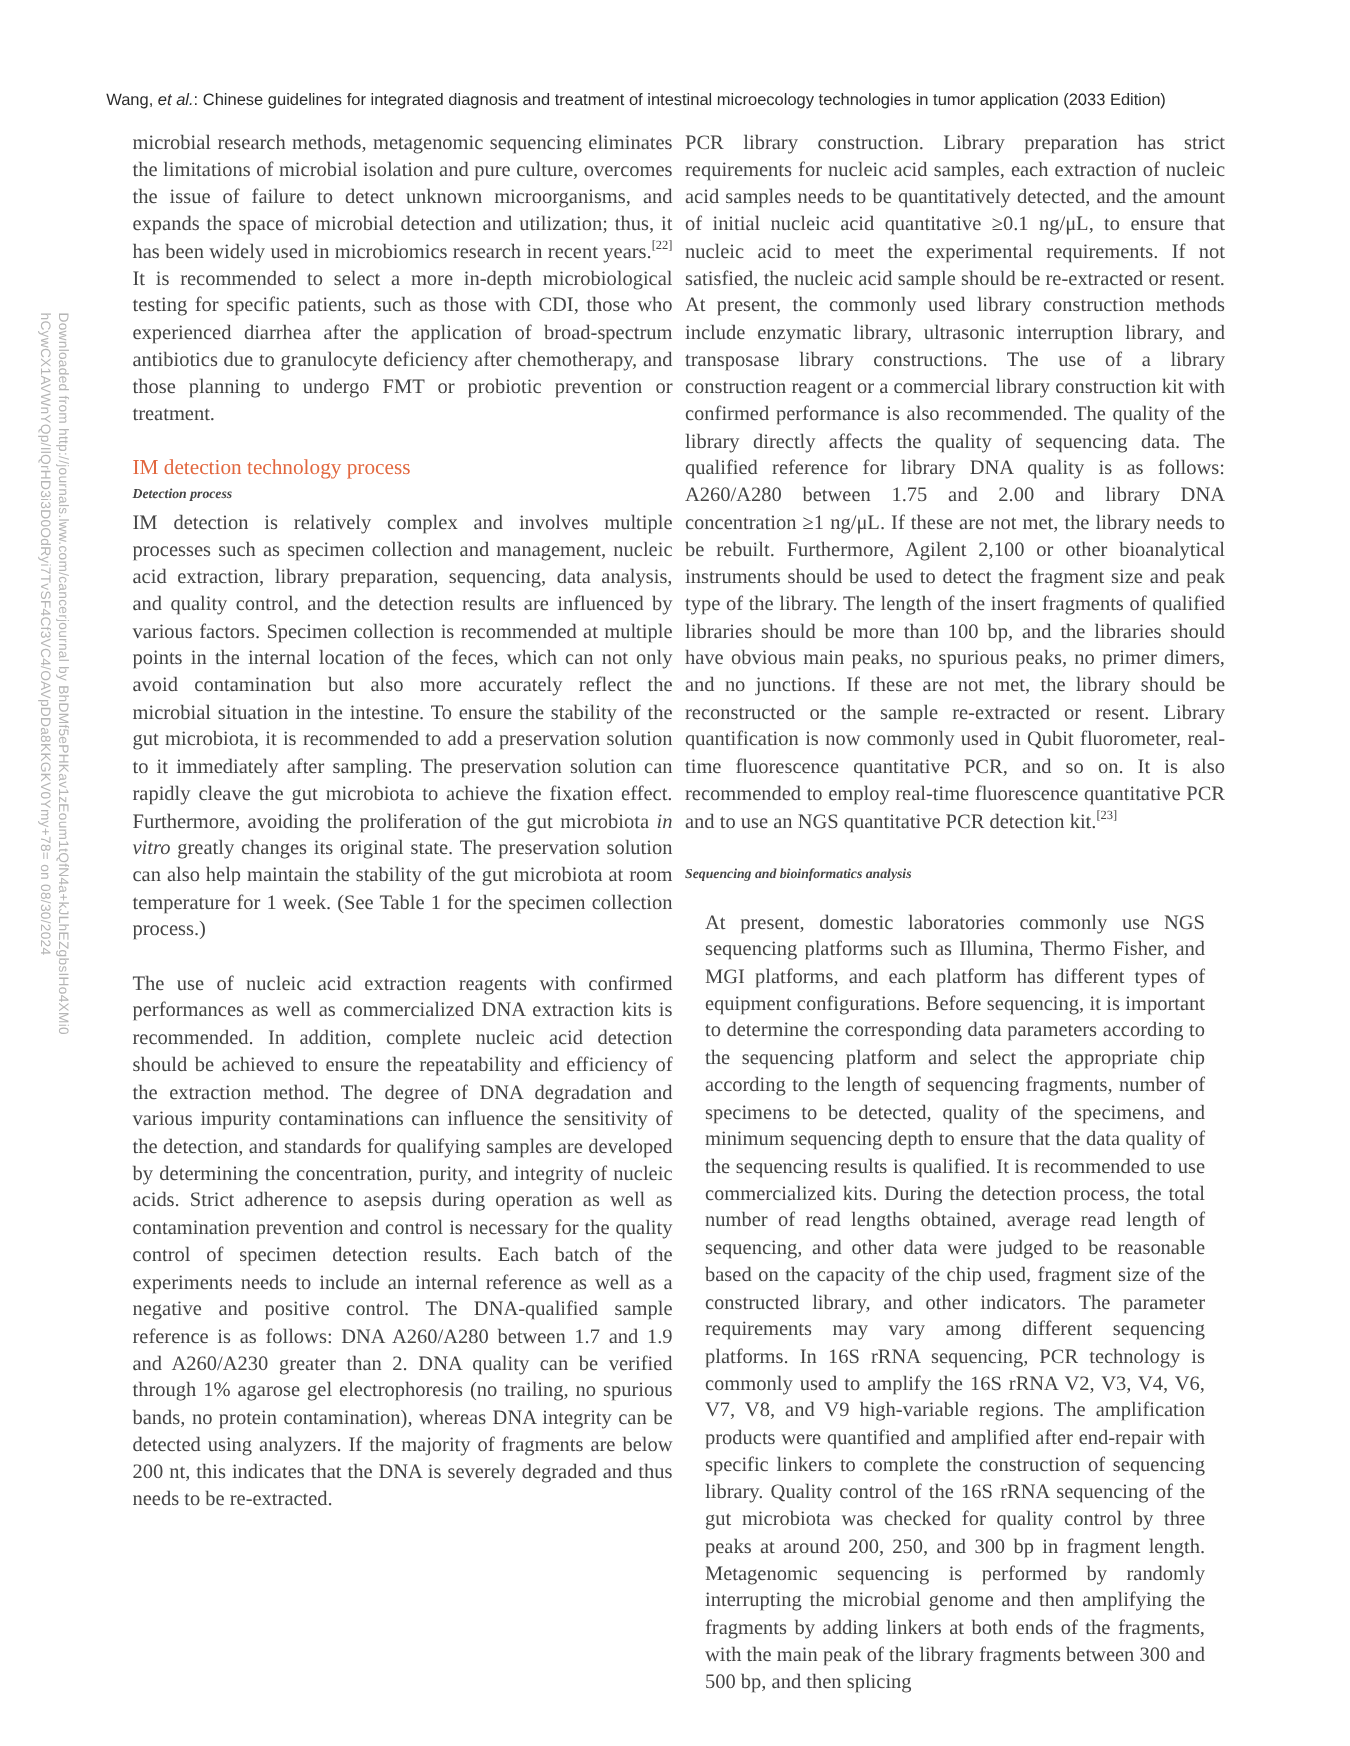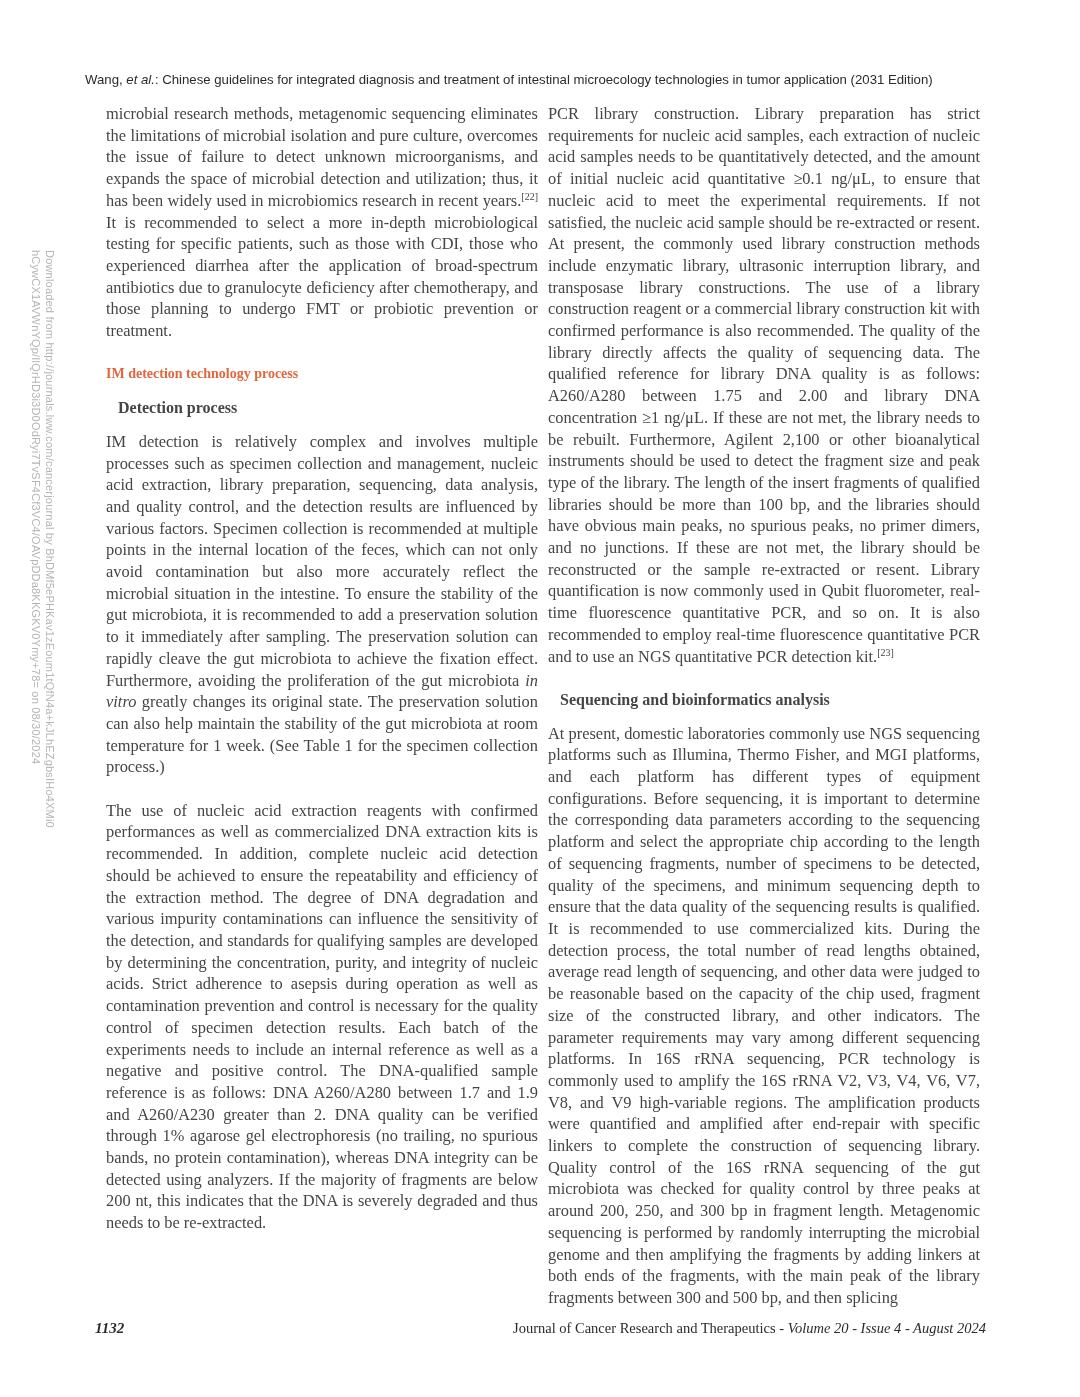--- a/index.html
+++ b/index.html
@@ -30,68 +30,65 @@
   #wm1 { left:56px; top:250px; }
   #wm2 { left:42px; top:250px; }
   .col {
     position:absolute; top:103px; width:432px;
     font-size:16.4px; line-height:21.7px;
     text-align:justify;
   }
   #col-left  { left:106px; }
   #col-right { left:548px; }
   .col p { margin:0 0 21.7px 0; }
-  .col p.tight { margin:0; }
+  .col p.tight { margin:16px; }
   .section-heading {
     color:#e2673f;
-    font-weight:bold;
-    font-size:14px; line-height:21.7px;
+    font-weight:normal;
+    font-size:17px; line-height:21.7px;
     margin:0;
   }
   .subheading {
-    font-size:16px; line-height:21.7px;
-    margin:12px;
+    font-style:italic;
+    font-size:11px; line-height:21.7px;
+    margin:0;
   }
   sup.ref { font-size:10px; line-height:0; vertical-align:super; }
   .inline-italic { font-style:italic; }
   .footer {
     position:absolute; top:1320px; left:95px; right:94px;
     display:flex; justify-content:space-between; align-items:baseline;
     font-size:15px; color:#2b2b2b;
   }
   .page-number { font-weight:bold; font-style:italic; }
   .footer-journal { font-size:14.5px; }
   .footer-journal .issue { font-style:italic; }
 </style>
 </head>
 <body>
 
 <div class="page">
 
   <div id="wm1" class="watermark-line">Downloaded from http://journals.lww.com/cancerjournal by BhDMf5ePHKav1zEoum1tQfN4a+kJLhEZgbsIHo4XMi0</div>
   <div id="wm2" class="watermark-line">hCywCX1AVWnYQp/IlQrHD3i3D0OdRyi7TvSF4Cf3VC4/OAVpDDa8KKGKV0Ymy+78= on 08/30/2024</div>
 
-  <div class="running-head"><span>Wang, </span><span class="ital">et al.</span><span>: Chinese guidelines for integrated diagnosis and treatment of intestinal microecology technologies in tumor application (2031 Edition)</span></div>
+  <div class="running-head"><span>Wang, </span><span class="ital">et al.</span><span>: Chinese guidelines for integrated diagnosis and treatment of intestinal microecology technologies in tumor application (2033 Edition)</span></div>
 
   <div id="col-left" class="col">
     <p><span>microbial research methods, metagenomic sequencing eliminates the limitations of microbial isolation and pure culture, overcomes the issue of failure to detect unknown microorganisms, and expands the space of microbial detection and utilization; thus, it has been widely used in microbiomics research in recent years.</span><sup class="ref">[22]</sup><span> It is recommended to select a more in-depth microbiological testing for specific patients, such as those with CDI, those who experienced diarrhea after the application of broad-spectrum antibiotics due to granulocyte deficiency after chemotherapy, and those planning to undergo FMT or probiotic prevention or treatment.</span></p>
 
     <h2 class="section-heading">IM detection technology process</h2>
     <h3 class="subheading">Detection process</h3>
     <p><span>IM detection is relatively complex and involves multiple processes such as specimen collection and management, nucleic acid extraction, library preparation, sequencing, data analysis, and quality control, and the detection results are influenced by various factors. Specimen collection is recommended at multiple points in the internal location of the feces, which can not only avoid contamination but also more accurately reflect the microbial situation in the intestine. To ensure the stability of the gut microbiota, it is recommended to add a preservation solution to it immediately after sampling. The preservation solution can rapidly cleave the gut microbiota to achieve the fixation effect. Furthermore, avoiding the proliferation of the gut microbiota </span><span class="inline-italic">in vitro</span><span> greatly changes its original state. The preservation solution can also help maintain the stability of the gut microbiota at room temperature for 1 week. (See Table 1 for the specimen collection process.)</span></p>
 
     <p>The use of nucleic acid extraction reagents with confirmed performances as well as commercialized DNA extraction kits is recommended. In addition, complete nucleic acid detection should be achieved to ensure the repeatability and efficiency of the extraction method. The degree of DNA degradation and various impurity contaminations can influence the sensitivity of the detection, and standards for qualifying samples are developed by determining the concentration, purity, and integrity of nucleic acids. Strict adherence to asepsis during operation as well as contamination prevention and control is necessary for the quality control of specimen detection results. Each batch of the experiments needs to include an internal reference as well as a negative and positive control. The DNA-qualified sample reference is as follows: DNA A260/A280 between 1.7 and 1.9 and A260/A230 greater than 2. DNA quality can be verified through 1% agarose gel electrophoresis (no trailing, no spurious bands, no protein contamination), whereas DNA integrity can be detected using analyzers. If the majority of fragments are below 200 nt, this indicates that the DNA is severely degraded and thus needs to be re-extracted.</p>
 
   </div>
 
   <div id="col-right" class="col">
     <p><span>PCR library construction. Library preparation has strict requirements for nucleic acid samples, each extraction of nucleic acid samples needs to be quantitatively detected, and the amount of initial nucleic acid quantitative ≥0.1 ng/μL, to ensure that nucleic acid to meet the experimental requirements. If not satisfied, the nucleic acid sample should be re-extracted or resent. At present, the commonly used library construction methods include enzymatic library, ultrasonic interruption library, and transposase library constructions. The use of a library construction reagent or a commercial library construction kit with confirmed performance is also recommended. The quality of the library directly affects the quality of sequencing data. The qualified reference for library DNA quality is as follows: A260/A280 between 1.75 and 2.00 and library DNA concentration ≥1 ng/μL. If these are not met, the library needs to be rebuilt. Furthermore, Agilent 2,100 or other bioanalytical instruments should be used to detect the fragment size and peak type of the library. The length of the insert fragments of qualified libraries should be more than 100 bp, and the libraries should have obvious main peaks, no spurious peaks, no primer dimers, and no junctions. If these are not met, the library should be reconstructed or the sample re-extracted or resent. Library quantification is now commonly used in Qubit fluorometer, real-time fluorescence quantitative PCR, and so on. It is also recommended to employ real-time fluorescence quantitative PCR and to use an NGS quantitative PCR detection kit.</span><sup class="ref">[23]</sup></p>
 
     <h3 class="subheading">Sequencing and bioinformatics analysis</h3>
     <p class="tight">At present, domestic laboratories commonly use NGS sequencing platforms such as Illumina, Thermo Fisher, and MGI platforms, and each platform has different types of equipment configurations. Before sequencing, it is important to determine the corresponding data parameters according to the sequencing platform and select the appropriate chip according to the length of sequencing fragments, number of specimens to be detected, quality of the specimens, and minimum sequencing depth to ensure that the data quality of the sequencing results is qualified. It is recommended to use commercialized kits. During the detection process, the total number of read lengths obtained, average read length of sequencing, and other data were judged to be reasonable based on the capacity of the chip used, fragment size of the constructed library, and other indicators. The parameter requirements may vary among different sequencing platforms. In 16S rRNA sequencing, PCR technology is commonly used to amplify the 16S rRNA V2, V3, V4, V6, V7, V8, and V9 high-variable regions. The amplification products were quantified and amplified after end-repair with specific linkers to complete the construction of sequencing library. Quality control of the 16S rRNA sequencing of the gut microbiota was checked for quality control by three peaks at around 200, 250, and 300 bp in fragment length. Metagenomic sequencing is performed by randomly interrupting the microbial genome and then amplifying the fragments by adding linkers at both ends of the fragments, with the main peak of the library fragments between 300 and 500 bp, and then splicing</p>
   </div>
 
-  <div class="footer">
-    <span class="page-number">1132</span>
-    <span class="footer-journal"><span>Journal of Cancer Research and Therapeutics</span><span class="issue"> - Volume 20 - Issue 4 - August 2024</span></span>
-  </div>
 
 </div>
 
 </body></html>

